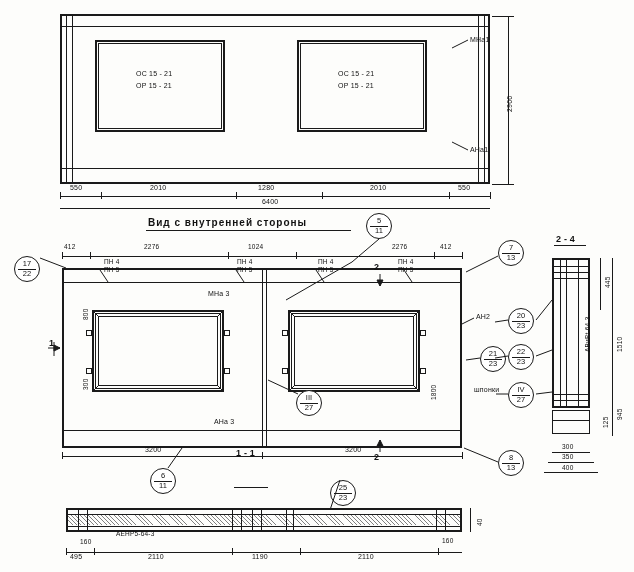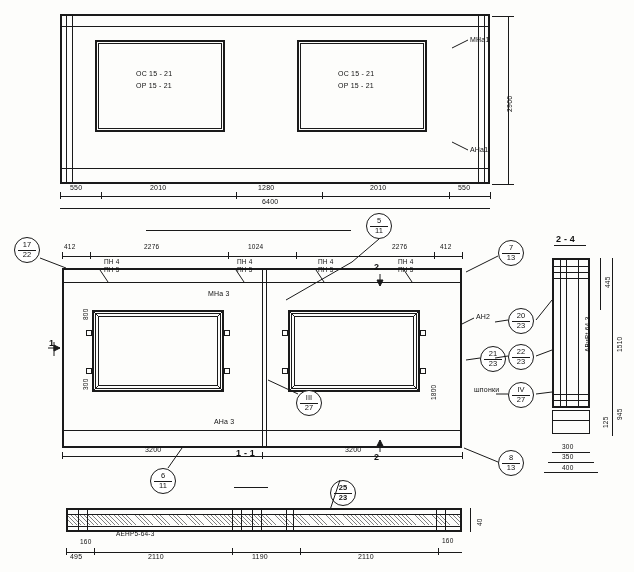--- a/index.html
+++ b/index.html
@@ -67,20 +67,21 @@
   <div class="tick" style="left:449px;top:192px;"></div>
   <div class="tick" style="left:490px;top:192px;"></div>
   <div class="txt t7" style="left:70px;top:184px;">550</div>
   <div class="txt t7" style="left:150px;top:184px;">2010</div>
   <div class="txt t7" style="left:258px;top:184px;">1280</div>
   <div class="txt t7" style="left:370px;top:184px;">2010</div>
   <div class="txt t7" style="left:458px;top:184px;">550</div>
   <div class="ln h" style="left:60px;top:208px;width:430px;"></div>
   <div class="txt t7" style="left:262px;top:198px;">6400</div>
 
+  <div class="title" style="left:148px;top:217px;">Вид с внутренней стороны</div>
   <div class="ln h" style="left:146px;top:230px;width:205px;"></div>
 
   <div class="rect2" style="left:62px;top:268px;width:400px;height:180px;"></div>
   <div class="ln h" style="left:64px;top:282px;width:396px;"></div>
   <div class="ln h" style="left:64px;top:430px;width:396px;"></div>
   <div class="ln h2" style="left:62px;top:446px;width:400px;"></div>
   <div class="ln v" style="left:262px;top:270px;height:176px;"></div>
   <div class="ln v" style="left:266px;top:270px;height:176px;"></div>
 
   <div class="rect2" style="left:92px;top:310px;width:132px;height:82px;"></div>
@@ -199,21 +200,21 @@
   <div class="tick" style="left:66px;top:548px;"></div>
   <div class="tick" style="left:94px;top:548px;"></div>
   <div class="tick" style="left:232px;top:548px;"></div>
   <div class="tick" style="left:300px;top:548px;"></div>
   <div class="tick" style="left:438px;top:548px;"></div>
   <div class="txt t7" style="left:70px;top:553px;">495</div>
   <div class="txt t7" style="left:148px;top:553px;">2110</div>
   <div class="txt t7" style="left:252px;top:553px;">1190</div>
   <div class="txt t7" style="left:358px;top:553px;">2110</div>
 
-  <div class="circ" style="left:14px;top:237px;width:26px;height:26px;">
+  <div class="circ" style="left:14px;top:256px;width:26px;height:26px;">
     <span class="a">17</span>
     <span class="div"></span>
     <span class="b">22</span>
   </div>
   <div class="circ" style="left:366px;top:213px;width:26px;height:26px;">
     <span class="a">5</span>
     <span class="div"></span>
     <span class="b">11</span>
   </div>
   <div class="circ" style="left:498px;top:240px;width:26px;height:26px;">
@@ -249,21 +250,21 @@
   <div class="circ" style="left:150px;top:468px;width:26px;height:26px;">
     <span class="a">6</span>
     <span class="div"></span>
     <span class="b">11</span>
   </div>
   <div class="circ" style="left:498px;top:450px;width:26px;height:26px;">
     <span class="a">8</span>
     <span class="div"></span>
     <span class="b">13</span>
   </div>
-  <div class="circ" style="left:330px;top:480px;width:26px;height:26px;font-weight:bold;">
+  <div class="circ" style="left:330px;top:480px;width:26px;height:26px;">
     <span class="a">25</span>
     <span class="div"></span>
     <span class="b">23</span>
   </div>
 
   <svg class="ov" viewBox="0 0 634 572">
     <g stroke="#1a1a1a" stroke-width="1" fill="none">
 
       <line x1="468" y1="40" x2="452" y2="48"></line>
       <line x1="468" y1="150" x2="452" y2="142"></line>

